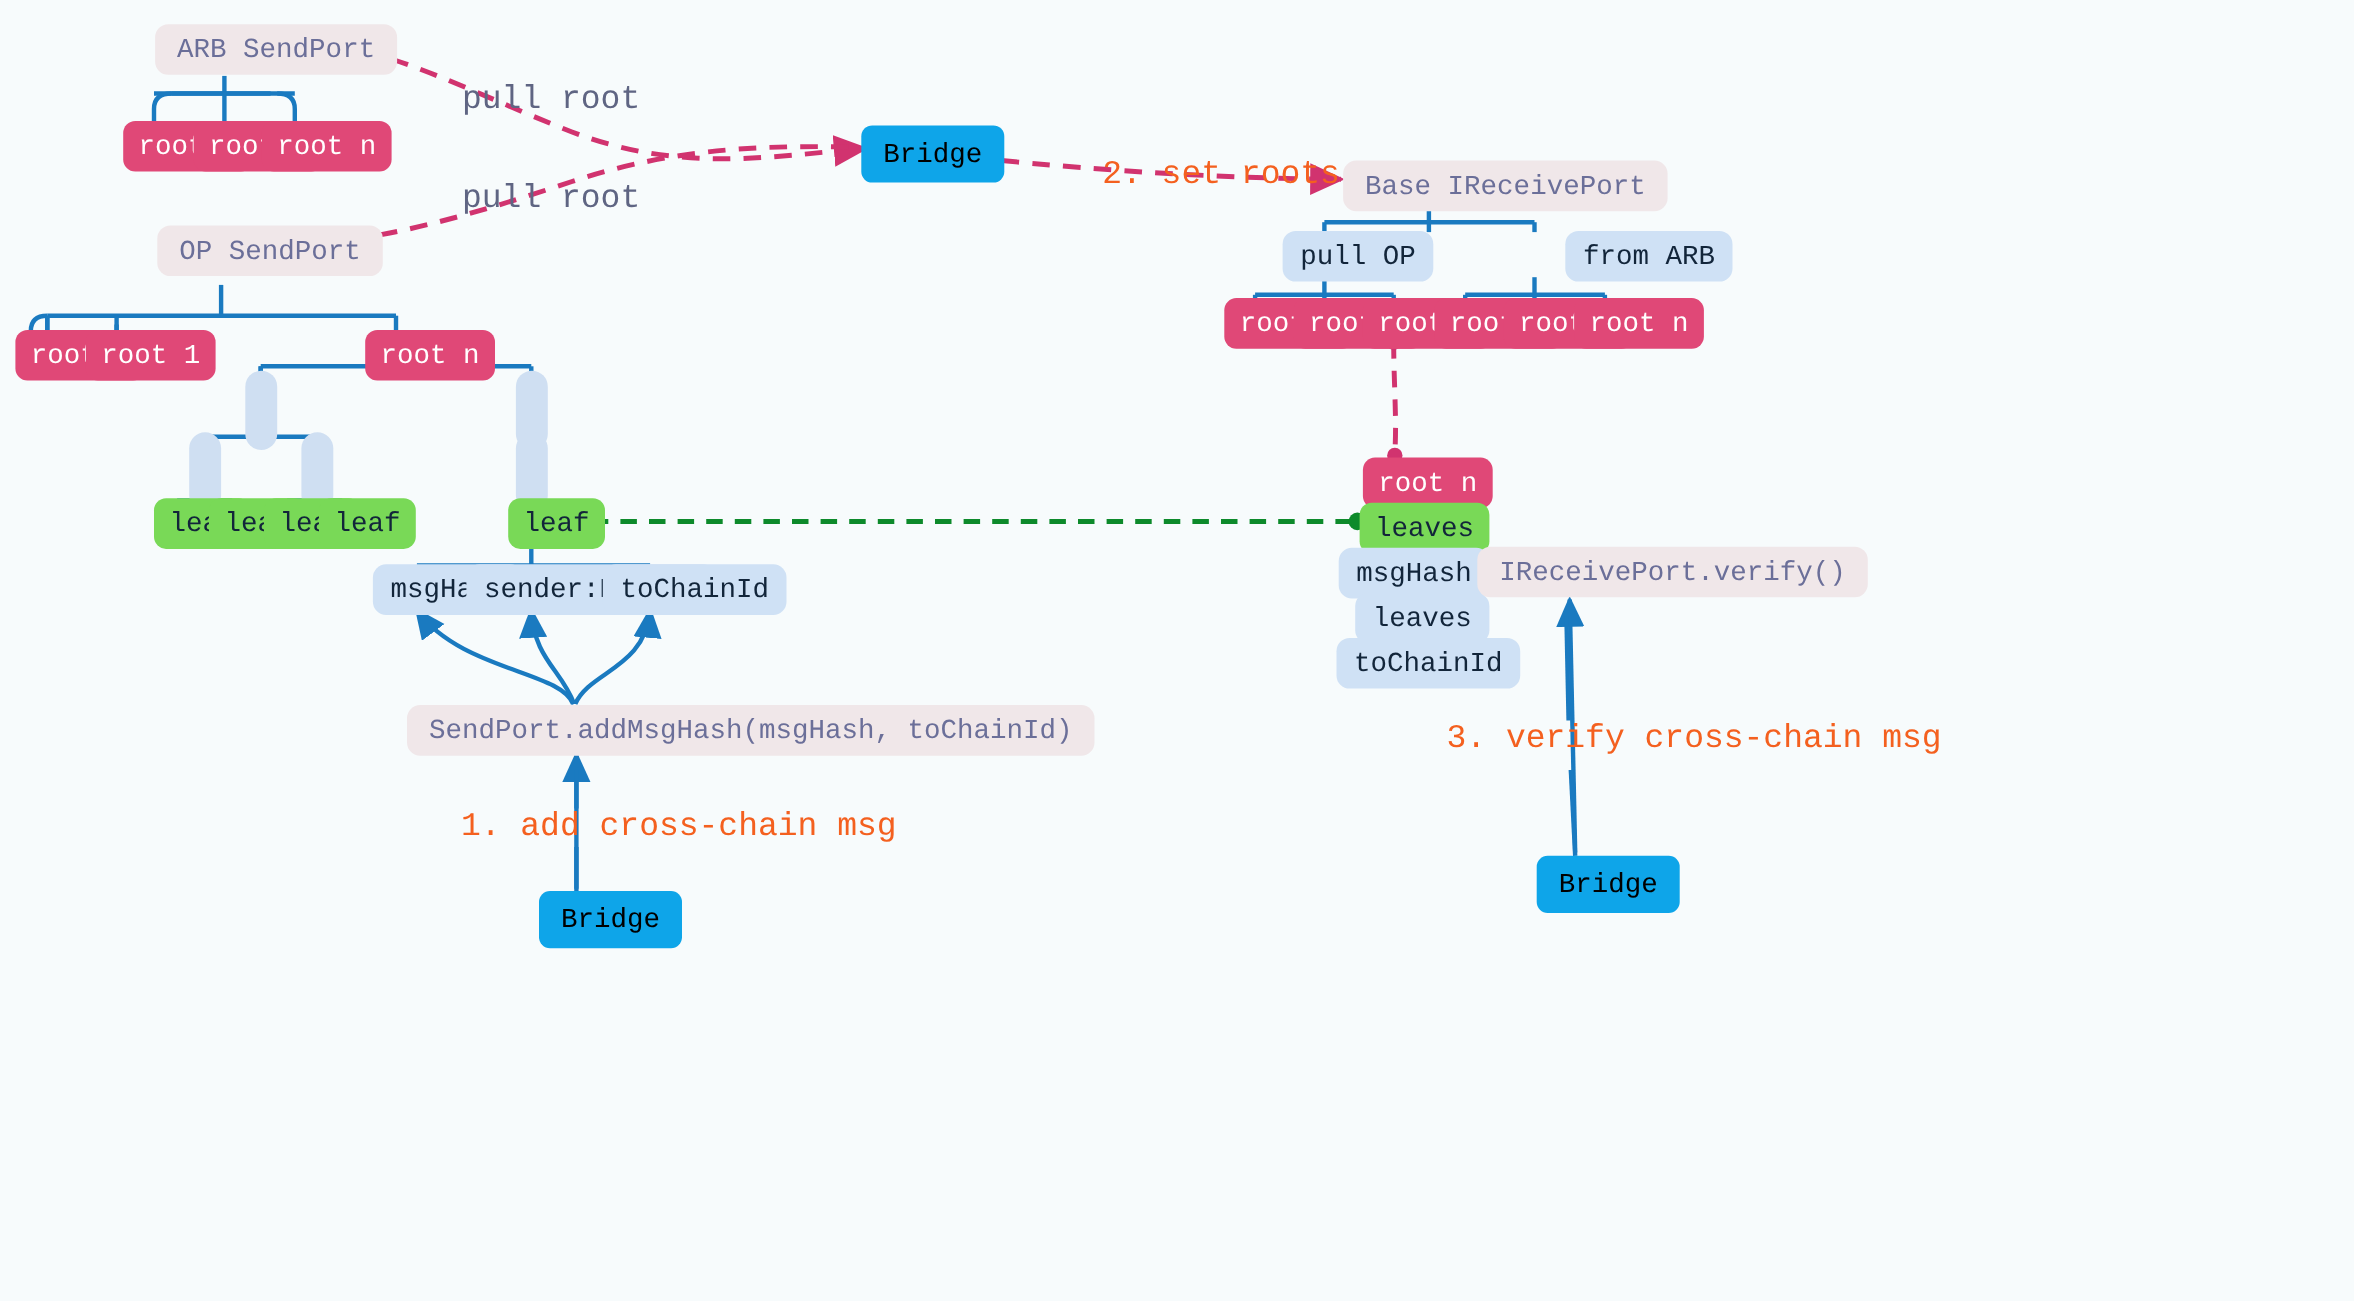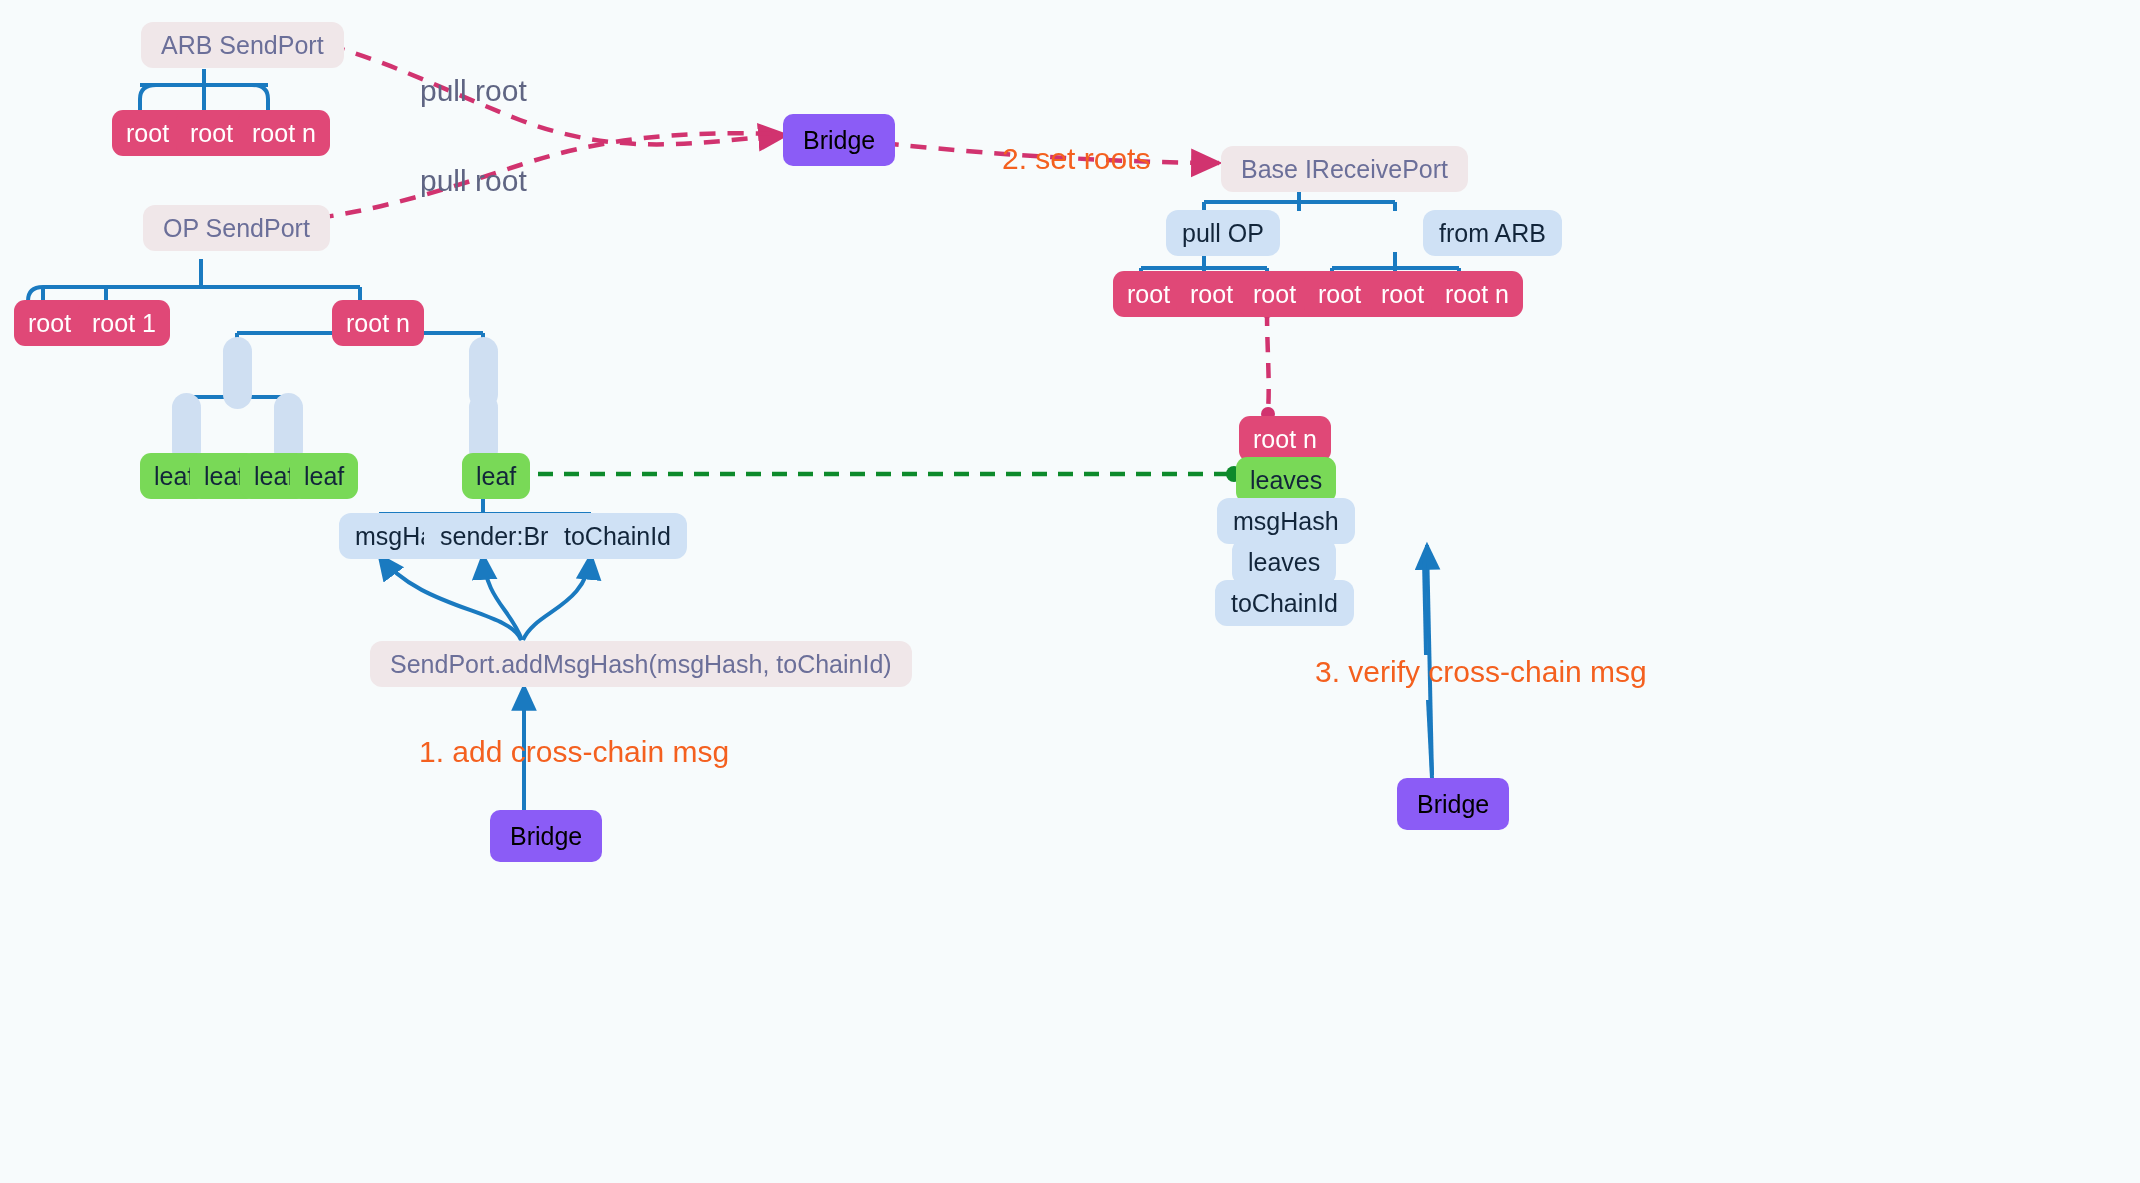--- a/index.html
+++ b/index.html
@@ -1,25 +1,25 @@
 <!DOCTYPE html>
 <html><head>
 <meta charset="utf-8">
 <style>
   html,body{margin:0;padding:0;background:#f7fbfc;}
   body{width:2140px;height:1183px;font-family:"Liberation Sans",sans-serif;overflow:hidden;}
-  #stage{position:relative;width:2140px;height:858px;background:#f7fbfc;}
+  #stage{position:relative;width:2140px;height:858px;background:#f7fbfc;font-family:Liberation Mono, monospace;}
   #wires{position:absolute;left:0;top:0;width:2140px;height:1183px;pointer-events:none;}
   .node{position:absolute;display:flex;align-items:center;justify-content:center;
         box-sizing:border-box;border-radius:10px;white-space:nowrap;line-height:1;}
   .n-port{background:#f0e7e9;color:#6b6f99;font-size:25px;border-radius:12px;padding:0 20px;height:46px;}
   .n-root{background:#e04877;color:#ffffff;font-size:25px;border-radius:11px;height:46px;padding:0 14px;}
   .n-leaf{background:#79d957;color:#12253a;font-size:25px;border-radius:11px;height:46px;padding:0 14px;}
   .n-blue{background:#cfe1f5;color:#12253a;font-size:25px;border-radius:12px;height:46px;padding:0 16px;}
-  .n-bridge{background:#8b5cf6;color:#000000;font-size:25px;border-radius:10px;height:52px;padding:0 20px;}
+  .n-bridge{background:#0ea5e9;color:#000000;font-size:25px;border-radius:10px;height:52px;padding:0 20px;}
   .n-inter{background:#cfdff2;border-radius:18px;width:29px;height:72px;}
   .lbl{position:absolute;font-size:30px;line-height:1;white-space:nowrap;}
   .lbl-gray{color:#5f6583;}
   .lbl-orange{color:#f4601f;}
 </style>
 </head>
 <body>
 
 <div id="stage">
 
@@ -200,17 +200,18 @@
   <div class="node n-root" style="left:1304px;top:271px;">root 0</div>
   <div class="node n-root" style="left:1367px;top:271px;">root 1</div>
   <div class="node n-root" style="left:1431px;top:271px;">root n</div>
 
   <div class="node n-root" style="left:1239px;top:416px;">root n</div>
   <div class="node n-leaf" style="left:1236px;top:457px;">leaves</div>
   <div class="node n-blue" style="left:1217px;top:498px;">msgHash</div>
   <div class="node n-blue" style="left:1232px;top:539px;">leaves</div>
   <div class="node n-blue" style="left:1215px;top:580px;">toChainId</div>
 
+  <div class="node n-port" style="left:1343px;top:497px;">IReceivePort.verify()</div>
 
   <div class="lbl lbl-orange" style="left:1315px;top:657px;">3. verify cross-chain msg</div>
   <div class="node n-bridge" style="left:1397px;top:778px;">Bridge</div>
 
 </div>
 
 </body></html>

